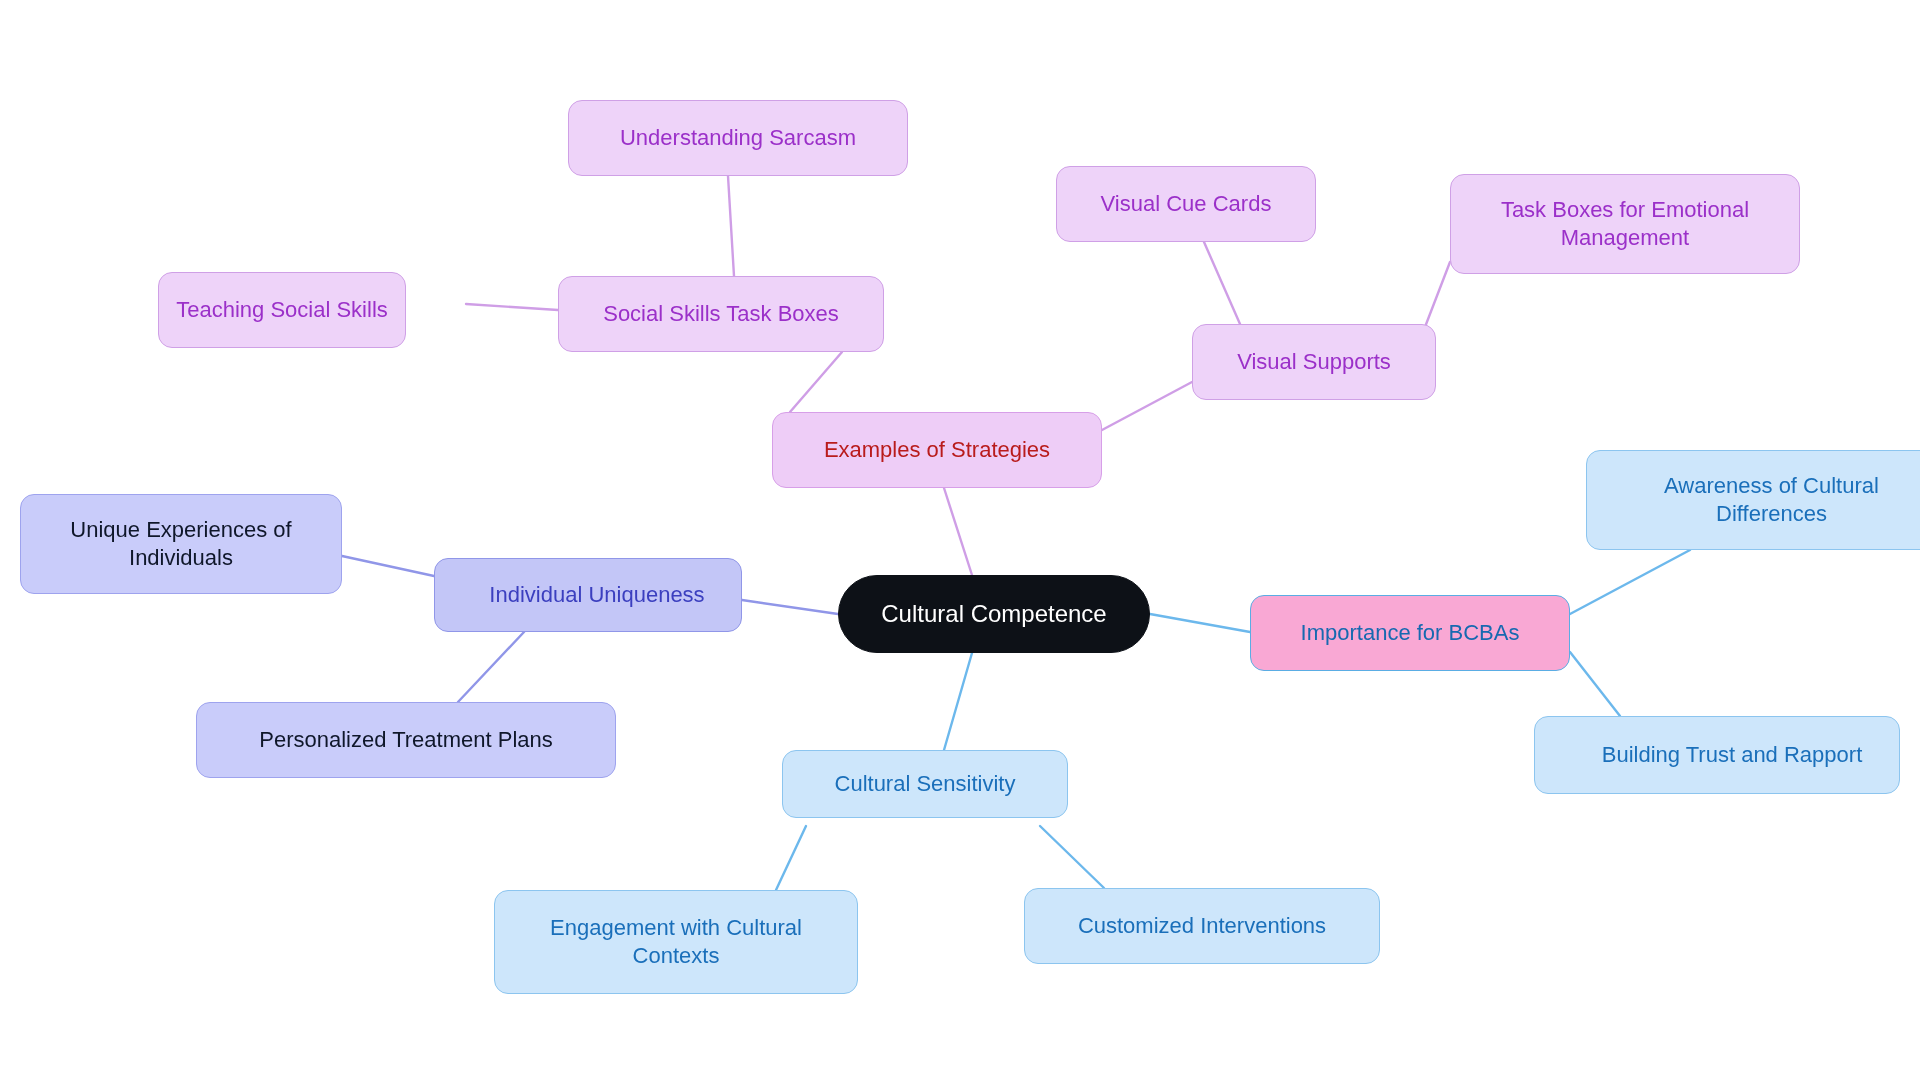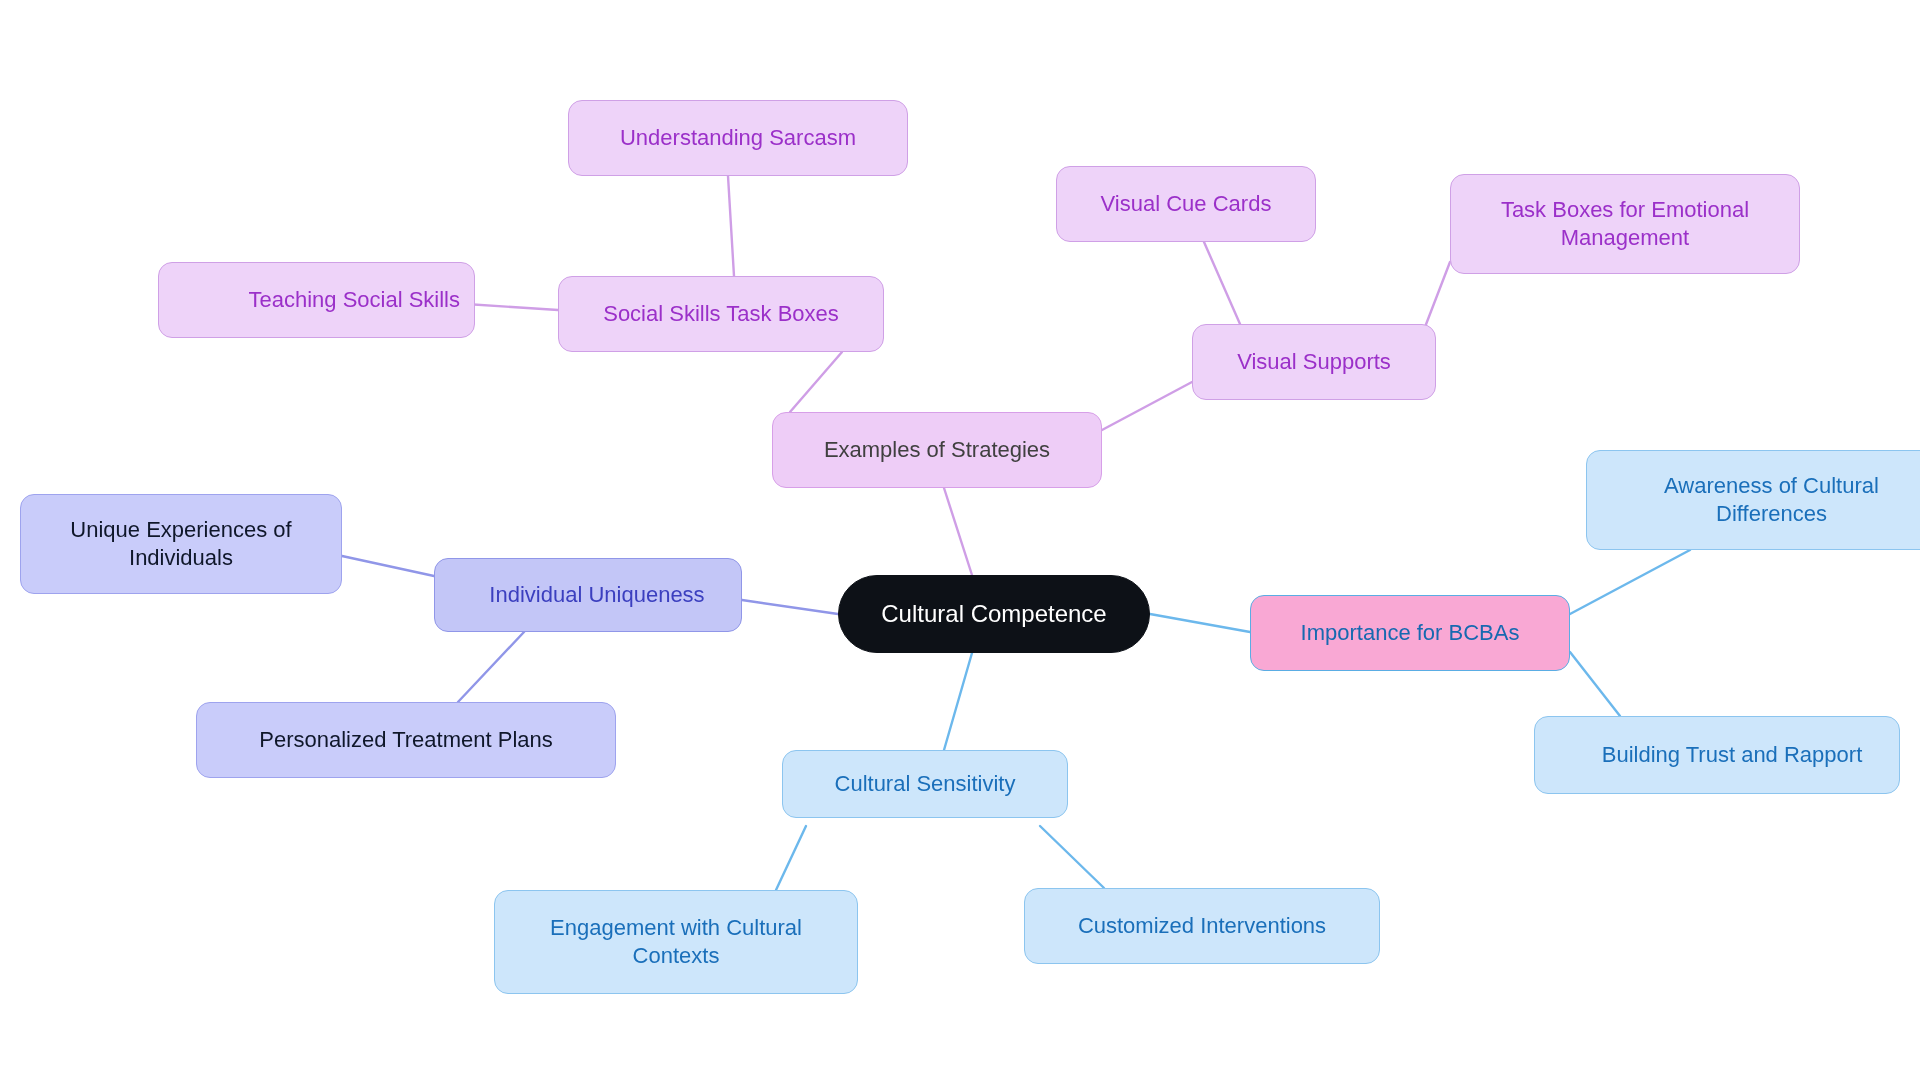--- a/index.html
+++ b/index.html
@@ -11,21 +11,21 @@
         align-items:center;justify-content:center;text-align:center;
         border-radius:14px;border-style:solid;border-width:1.6px;
         line-height:1.28;padding:6px 14px;}
   .node span{display:block;white-space:pre-line;}
   .root{background:#0d1117;border-color:#0d1117;color:#ffffff;
         border-radius:40px;font-size:24px;}
   .blue-mid{background:#f9a8d4;border-color:#5aade4;color:#1769b0;font-size:22px;}
   .blue-leaf{background:#cde6fb;border-color:#8cc5ef;color:#1a6fba;font-size:22px;}
   .indigo-mid{background:#c3c6f7;border-color:#9096e8;color:#3b3fbf;font-size:22px;}
   .indigo-leaf{background:#c9ccfa;border-color:#9ea3ee;color:#0f172a;font-size:22px;}
-  .pink-mid{background:#eecdf7;border-color:#d79fe8;color:#404040;font-size:22px;}
+  .pink-mid{background:#eecdf7;border-color:#d79fe8;color:#b91c1c;font-size:22px;}
   .pink-leaf{background:#eed3f9;border-color:#cfa0e6;color:#9b30c9;font-size:22px;}
 </style>
 </head>
 <body>
 
 <div id="mindmap">
   <svg id="edges" viewBox="0 0 1920 1083" xmlns="http://www.w3.org/2000/svg">
       <line x1="1150" y1="614" x2="1250" y2="632" stroke="#6cb8ec" stroke-width="2.4" stroke-linecap="round"></line>
       <line x1="1570" y1="614" x2="1690" y2="550" stroke="#6cb8ec" stroke-width="2.4" stroke-linecap="round"></line>
       <line x1="1570" y1="652" x2="1620" y2="716" stroke="#6cb8ec" stroke-width="2.4" stroke-linecap="round"></line>
@@ -79,21 +79,21 @@
       </div>
       <div class="node pink-mid" style="left: 772px; top: 412px; width: 330px; height: 76px;">
         <span>Examples of Strategies</span>
       </div>
       <div class="node pink-leaf" style="left: 558px; top: 276px; width: 326px; height: 76px;">
         <span>Social Skills Task Boxes</span>
       </div>
       <div class="node pink-leaf" style="left: 568px; top: 100px; width: 340px; height: 76px;">
         <span>Understanding Sarcasm</span>
       </div>
-      <div class="node pink-leaf" style="left: 158px; top: 262px; width: 317px; height: 76px; justify-content: flex-end;">
+      <div class="node pink-leaf" style="left: 158px; top: 272px; width: 248px; height: 76px;">
         <span>Teaching Social Skills</span>
       </div>
       <div class="node pink-leaf" style="left: 1192px; top: 324px; width: 244px; height: 76px;">
         <span>Visual Supports</span>
       </div>
       <div class="node pink-leaf" style="left: 1056px; top: 166px; width: 260px; height: 76px;">
         <span>Visual Cue Cards</span>
       </div>
       <div class="node pink-leaf" style="left: 1450px; top: 174px; width: 350px; height: 100px;">
         <span>Task Boxes for Emotional

